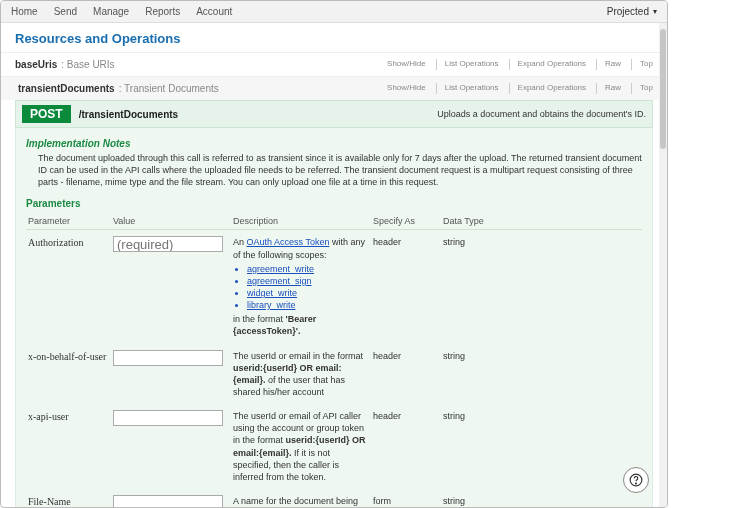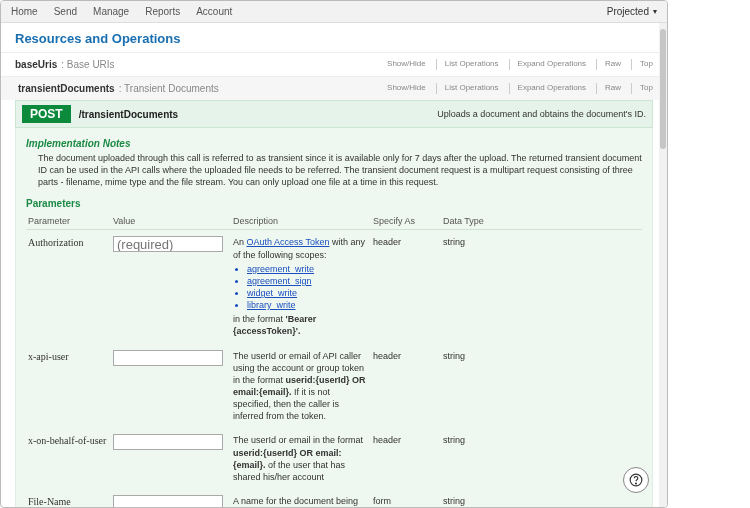--- a/index.html
+++ b/index.html
@@ -131,31 +131,31 @@
             <li><a class="lnk">widget_write</a></li>
             <li><a class="lnk">library_write</a></li>
           </ul>
           <span>in the format </span><span class="b">'Bearer {accessToken}'.</span>
         </td>
         <td>header</td>
         <td>string</td>
       </tr>
 
       <tr>
-        <td class="mono">x-api-user</td>
+        <td class="mono">x-on-behalf-of-user</td>
         <td><input class="val-input" style=""></td>
-        <td><span>The userId or email of API caller using the account or group token in the format </span><span class="b">userid:{userId} OR email:{email}.</span><span> If it is not specified, then the caller is inferred from the token.</span></td>
+        <td><span>The userId or email in the format </span><span class="b">userid:{userId} OR email:{email}.</span><span> of the user that has shared his/her account</span></td>
         <td>header</td>
         <td>string</td>
       </tr>
 
       <tr>
-        <td class="mono">x-on-behalf-of-user</td>
+        <td class="mono">x-api-user</td>
         <td><input class="val-input" style=""></td>
-        <td><span>The userId or email in the format </span><span class="b">userid:{userId} OR email:{email}.</span><span> of the user that has shared his/her account</span></td>
+        <td><span>The userId or email of API caller using the account or group token in the format </span><span class="b">userid:{userId} OR email:{email}.</span><span> If it is not specified, then the caller is inferred from the token.</span></td>
         <td>header</td>
         <td>string</td>
       </tr>
 
       <tr>
         <td class="mono">File-Name</td>
         <td><input class="val-input" style=""></td>
         <td>A name for the document being uploaded. Maximum number of characters in the name is restricted to 255.</td>
         <td>form</td>
         <td>string</td>

